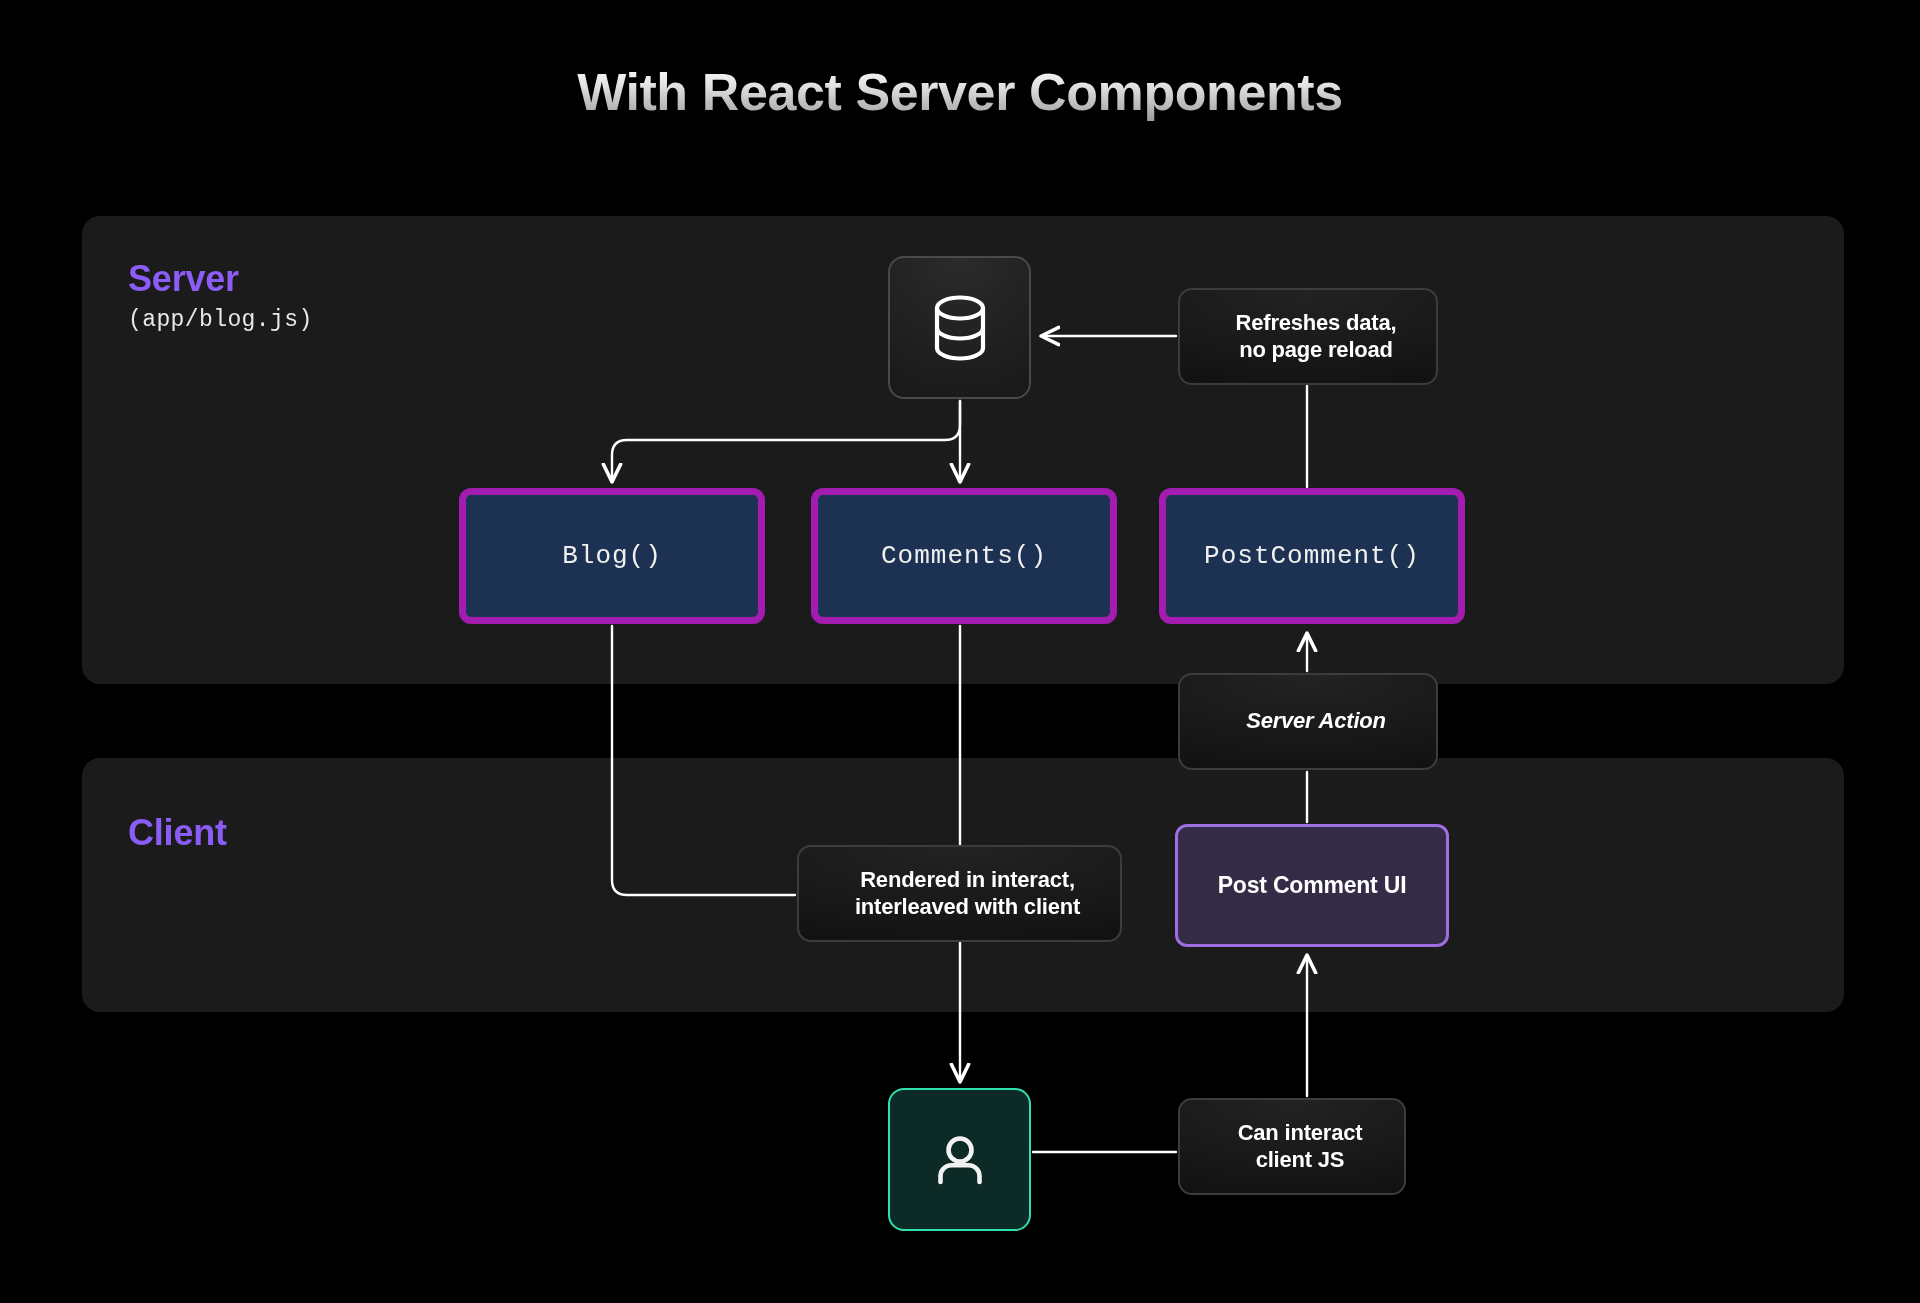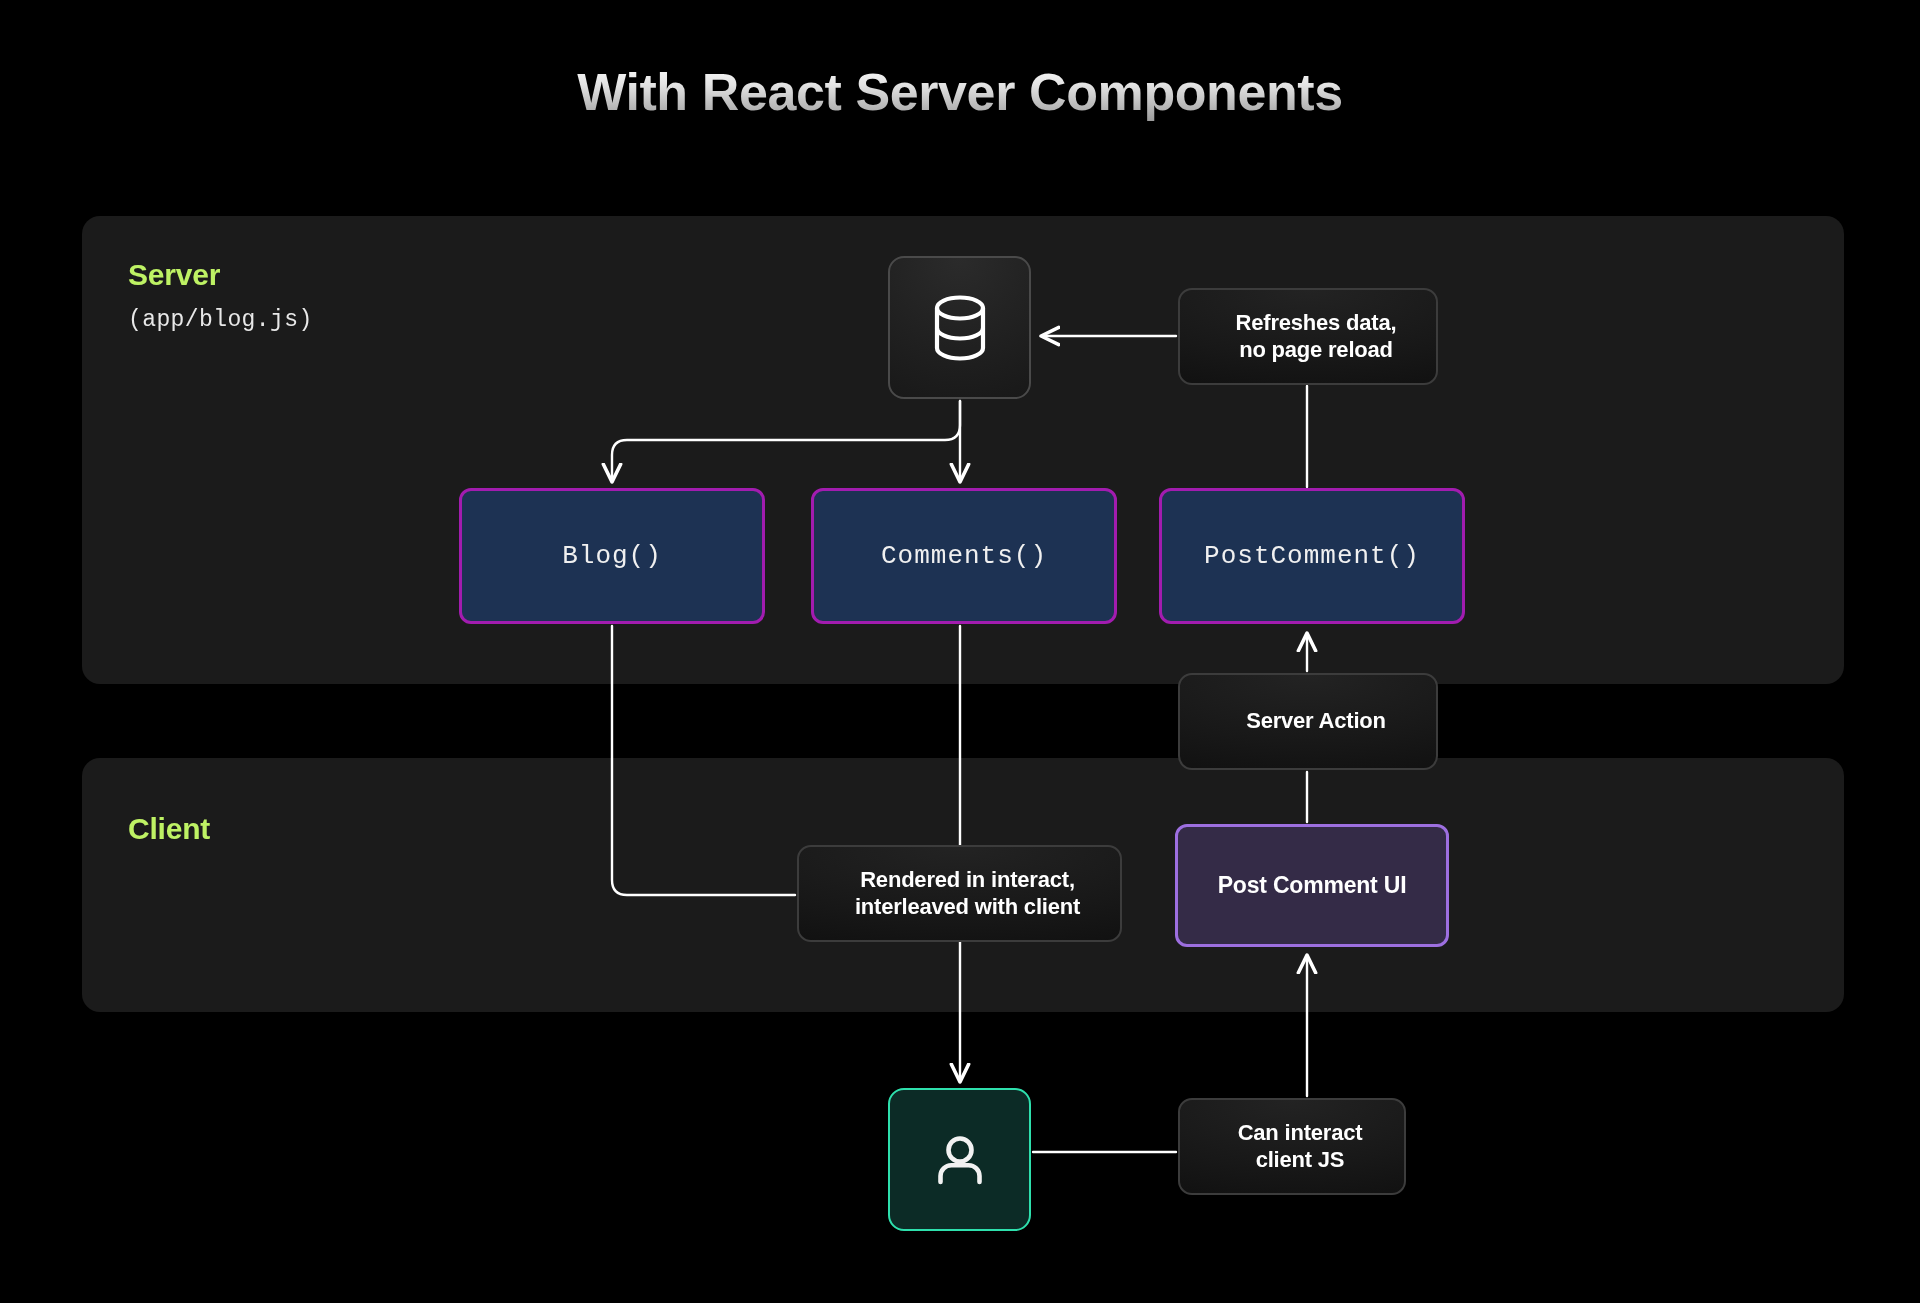--- a/index.html
+++ b/index.html
@@ -37,22 +37,22 @@
   .panel {
     position: absolute;
     background: #1b1b1b;
     border-radius: 18px;
   }
   #panel-server { left: 82px; top: 216px; width: 1762px; height: 468px; }
   #panel-client { left: 82px; top: 758px; width: 1762px; height: 254px; }
 
   .panel-title {
     position: absolute;
-    color: #bef264;
-    font-size: 30px;
+    color: #8b5cf6;
+    font-size: 36px;
     font-weight: bold;
     letter-spacing: -0.2px;
   }
   .panel-sub {
     position: absolute;
     color: #e8e8e8;
     font-size: 23px;
     font-family: "Liberation Mono", "DejaVu Sans Mono", monospace;
     letter-spacing: 0.4px;
   }
@@ -90,21 +90,21 @@
   }
   #node-user {
     left: 888px; top: 1088px; width: 143px; height: 143px;
     border-color: #2ee0ad;
     background: #0c2b26;
   }
 
   
   .code-node {
     border-radius: 12px;
-    border: 3px solid #a21caf;
+    border: 7px solid #a21caf;
     background: #1d3253;
     color: #f0f0f0;
     font-family: "Liberation Mono", "DejaVu Sans Mono", monospace;
     font-size: 26px;
     letter-spacing: 1px;
     top: 488px;
     height: 136px;
   }
   #node-blog         { left: 459px;  width: 306px; }
   #node-comments     { left: 811px;  width: 306px; justify-content: center; }
@@ -128,21 +128,21 @@
     border: 2px solid #3c3c3c;
     background: radial-gradient(130% 130% at 50% 0%, #232323 0%, #181818 55%, #0e0e0e 100%);
     color: #ffffff;
     font-size: 22px;
     font-weight: bold;
     line-height: 1.22;
     letter-spacing: -0.2px;
     padding-left: 16px;
   }
   #note-refresh  { left: 1178px; top: 288px;  width: 260px; height: 97px; }
-  #note-action   { left: 1178px; top: 673px;  width: 260px; height: 97px; }
+  #note-action   { left: 1178px; top: 673px;  width: 260px; height: 97px; font-style: italic; }
   #note-parallel { left: 797px;  top: 845px;  width: 325px; height: 97px; }
   #note-interact { left: 1178px; top: 1098px; width: 228px; height: 97px; }
 
   .note span, .code-node span, .node-label { display: block; }
 </style>
 </head>
 <body>
 
 <div class="title">With React Server Components</div>
 

